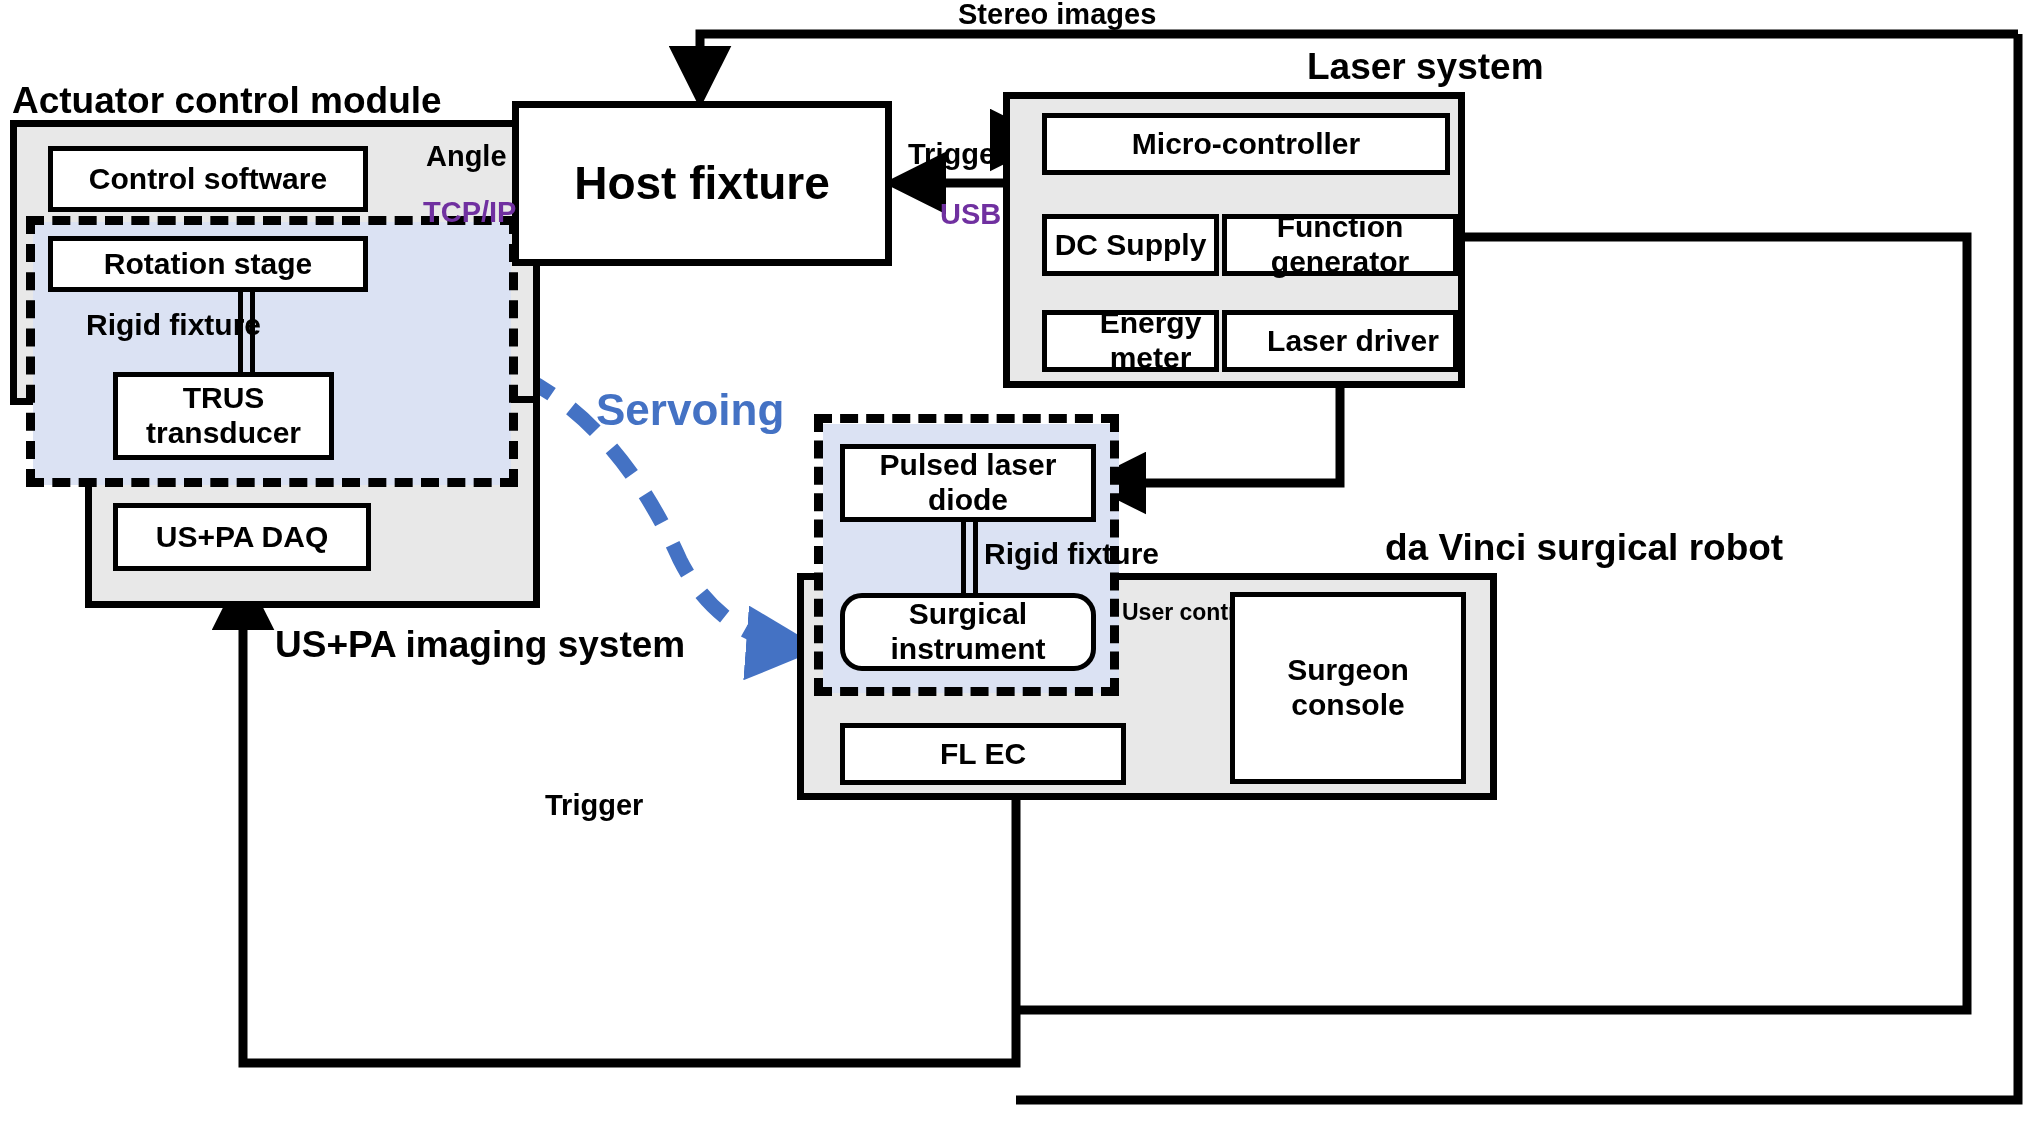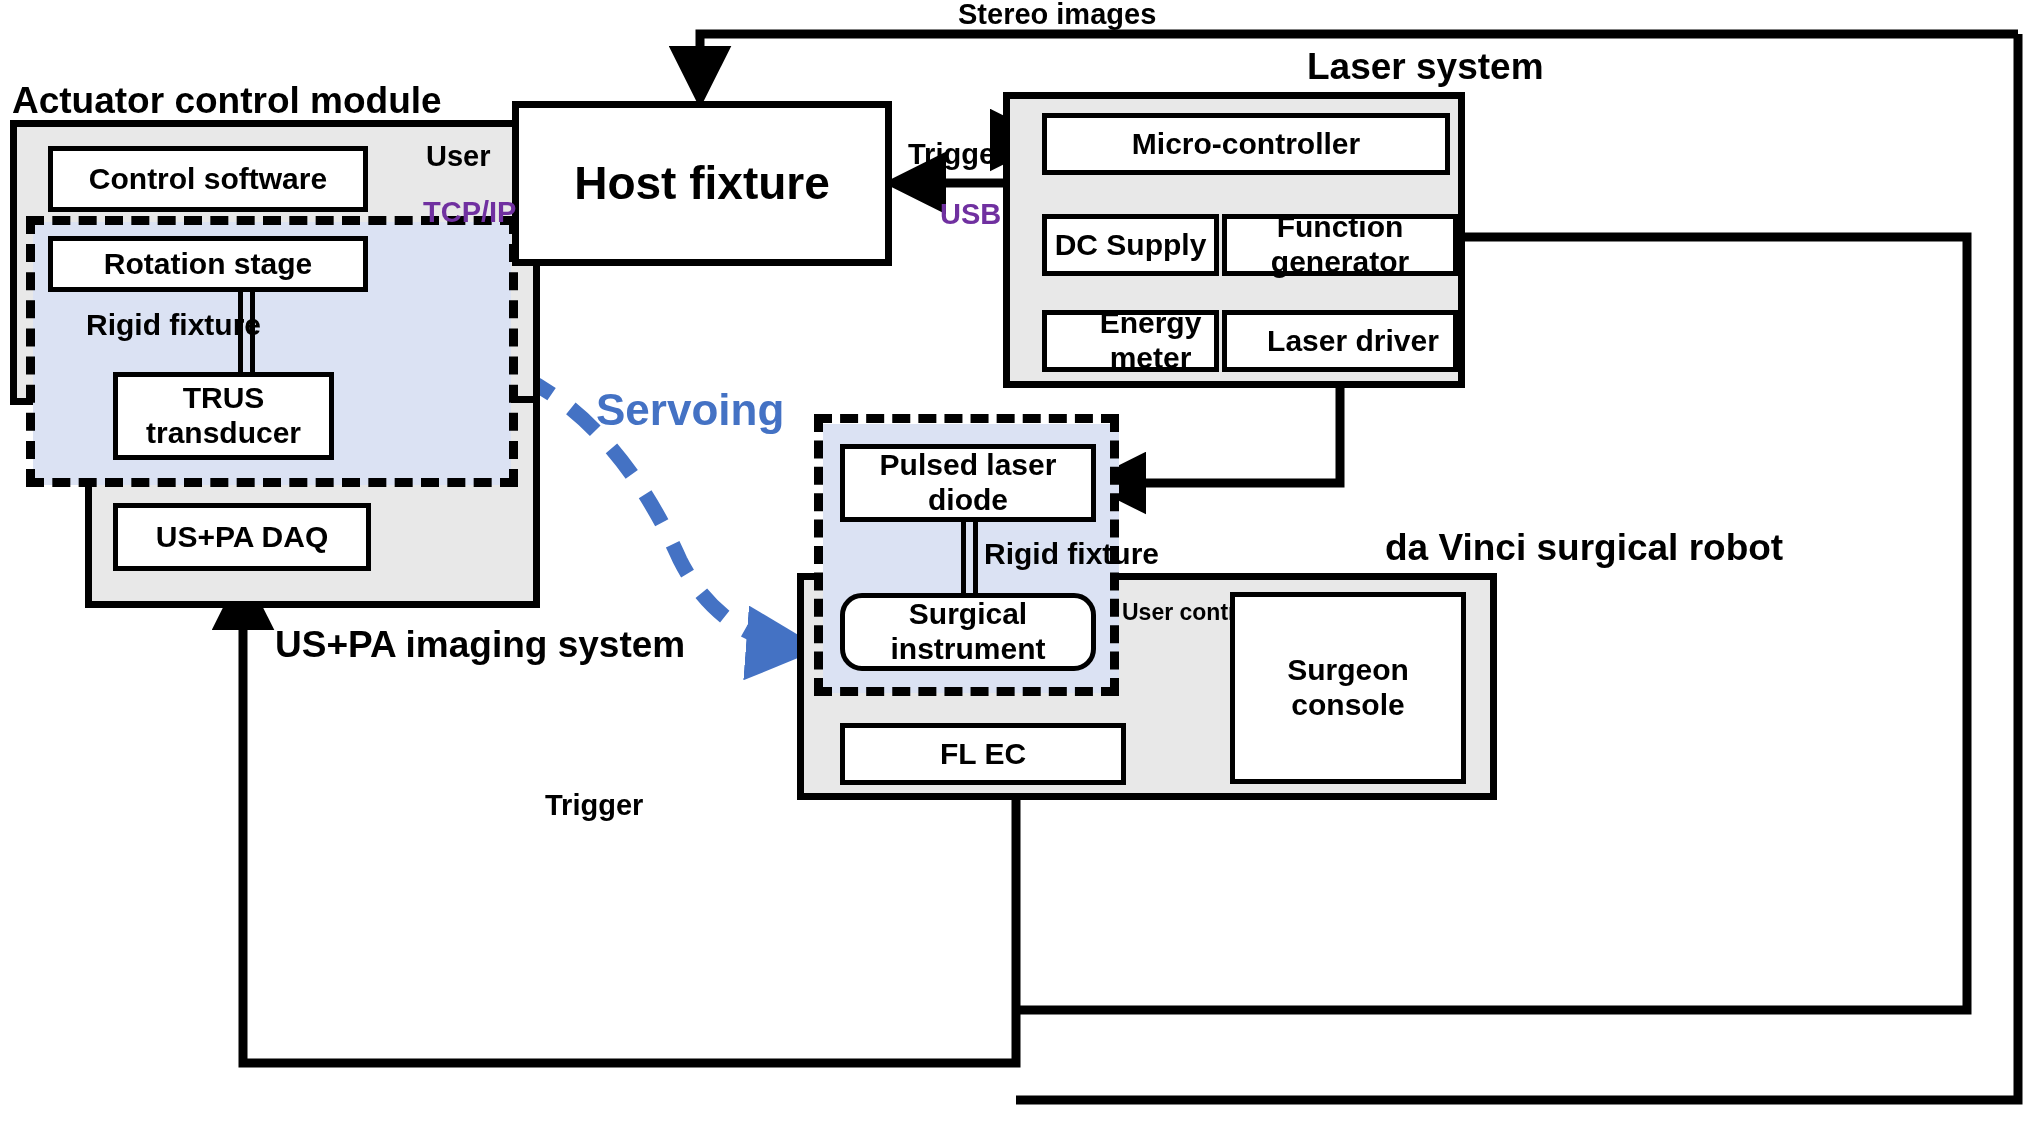--- a/index.html
+++ b/index.html
@@ -93,21 +93,21 @@
     <span>TRUS</span>
     <span>transducer</span>
   </div>
 
   <div class="box" style="left:113px;top:503px;width:258px;height:68px;font-size:30px;">US+PA DAQ</div>
 
   <div class="txt grouptitle" style="left:275px;top:624px;">US+PA imaging system</div>
 
   <div class="box" style="left:512px;top:101px;width:380px;height:165px;font-size:46px;border-width:7px;">Host fixture</div>
 
-  <div class="txt edgelabel" style="left:426px;top:140px;">User</div>
+  <div class="txt edgelabel" style="left:426px;top:140px;">Angle</div>
   <div class="txt proto" style="left:423px;top:196px;">TCP/IP</div>
 
   <div class="txt edgelabel" style="left:908px;top:138px;">Trigger</div>
   <div class="txt proto" style="left:940px;top:198px;">USB</div>
 
   <div class="txt edgelabel" style="left:958px;top:-2px;">Stereo images</div>
 
   <div class="txt grouptitle" style="left:1307px;top:46px;">Laser system</div>
 
   <div class="panel" style="left:1003px;top:92px;width:462px;height:296px;"></div>

